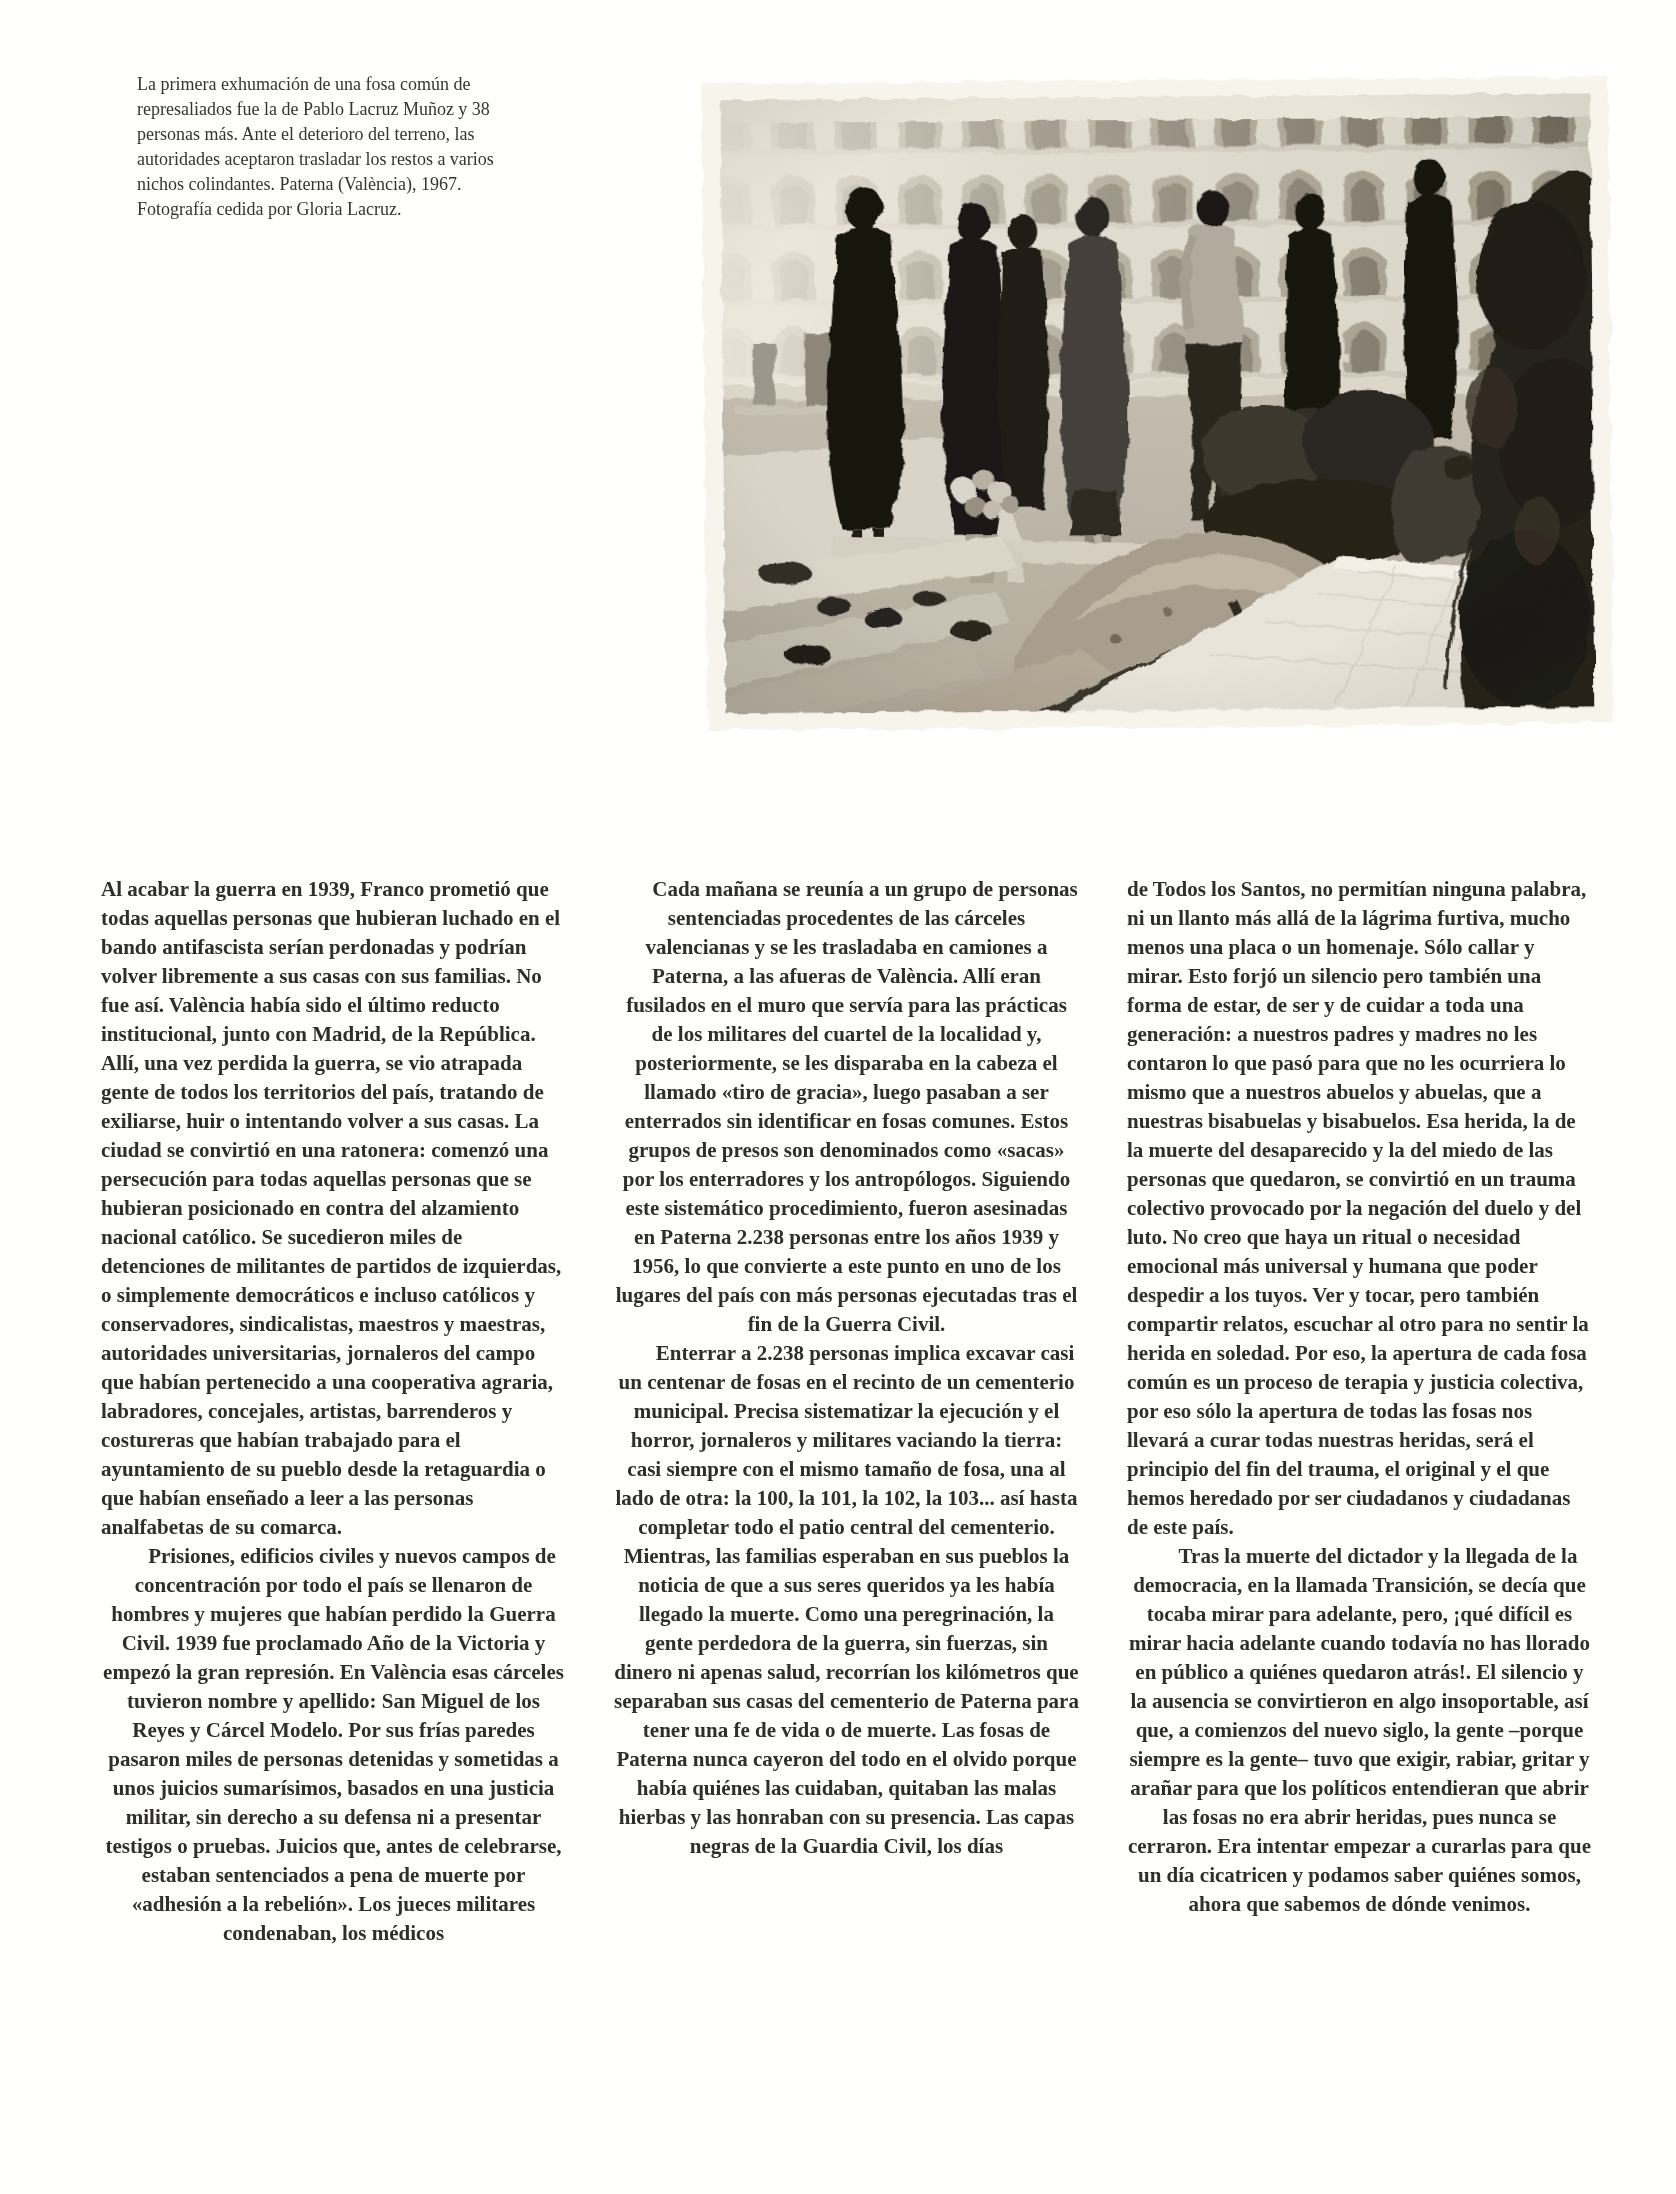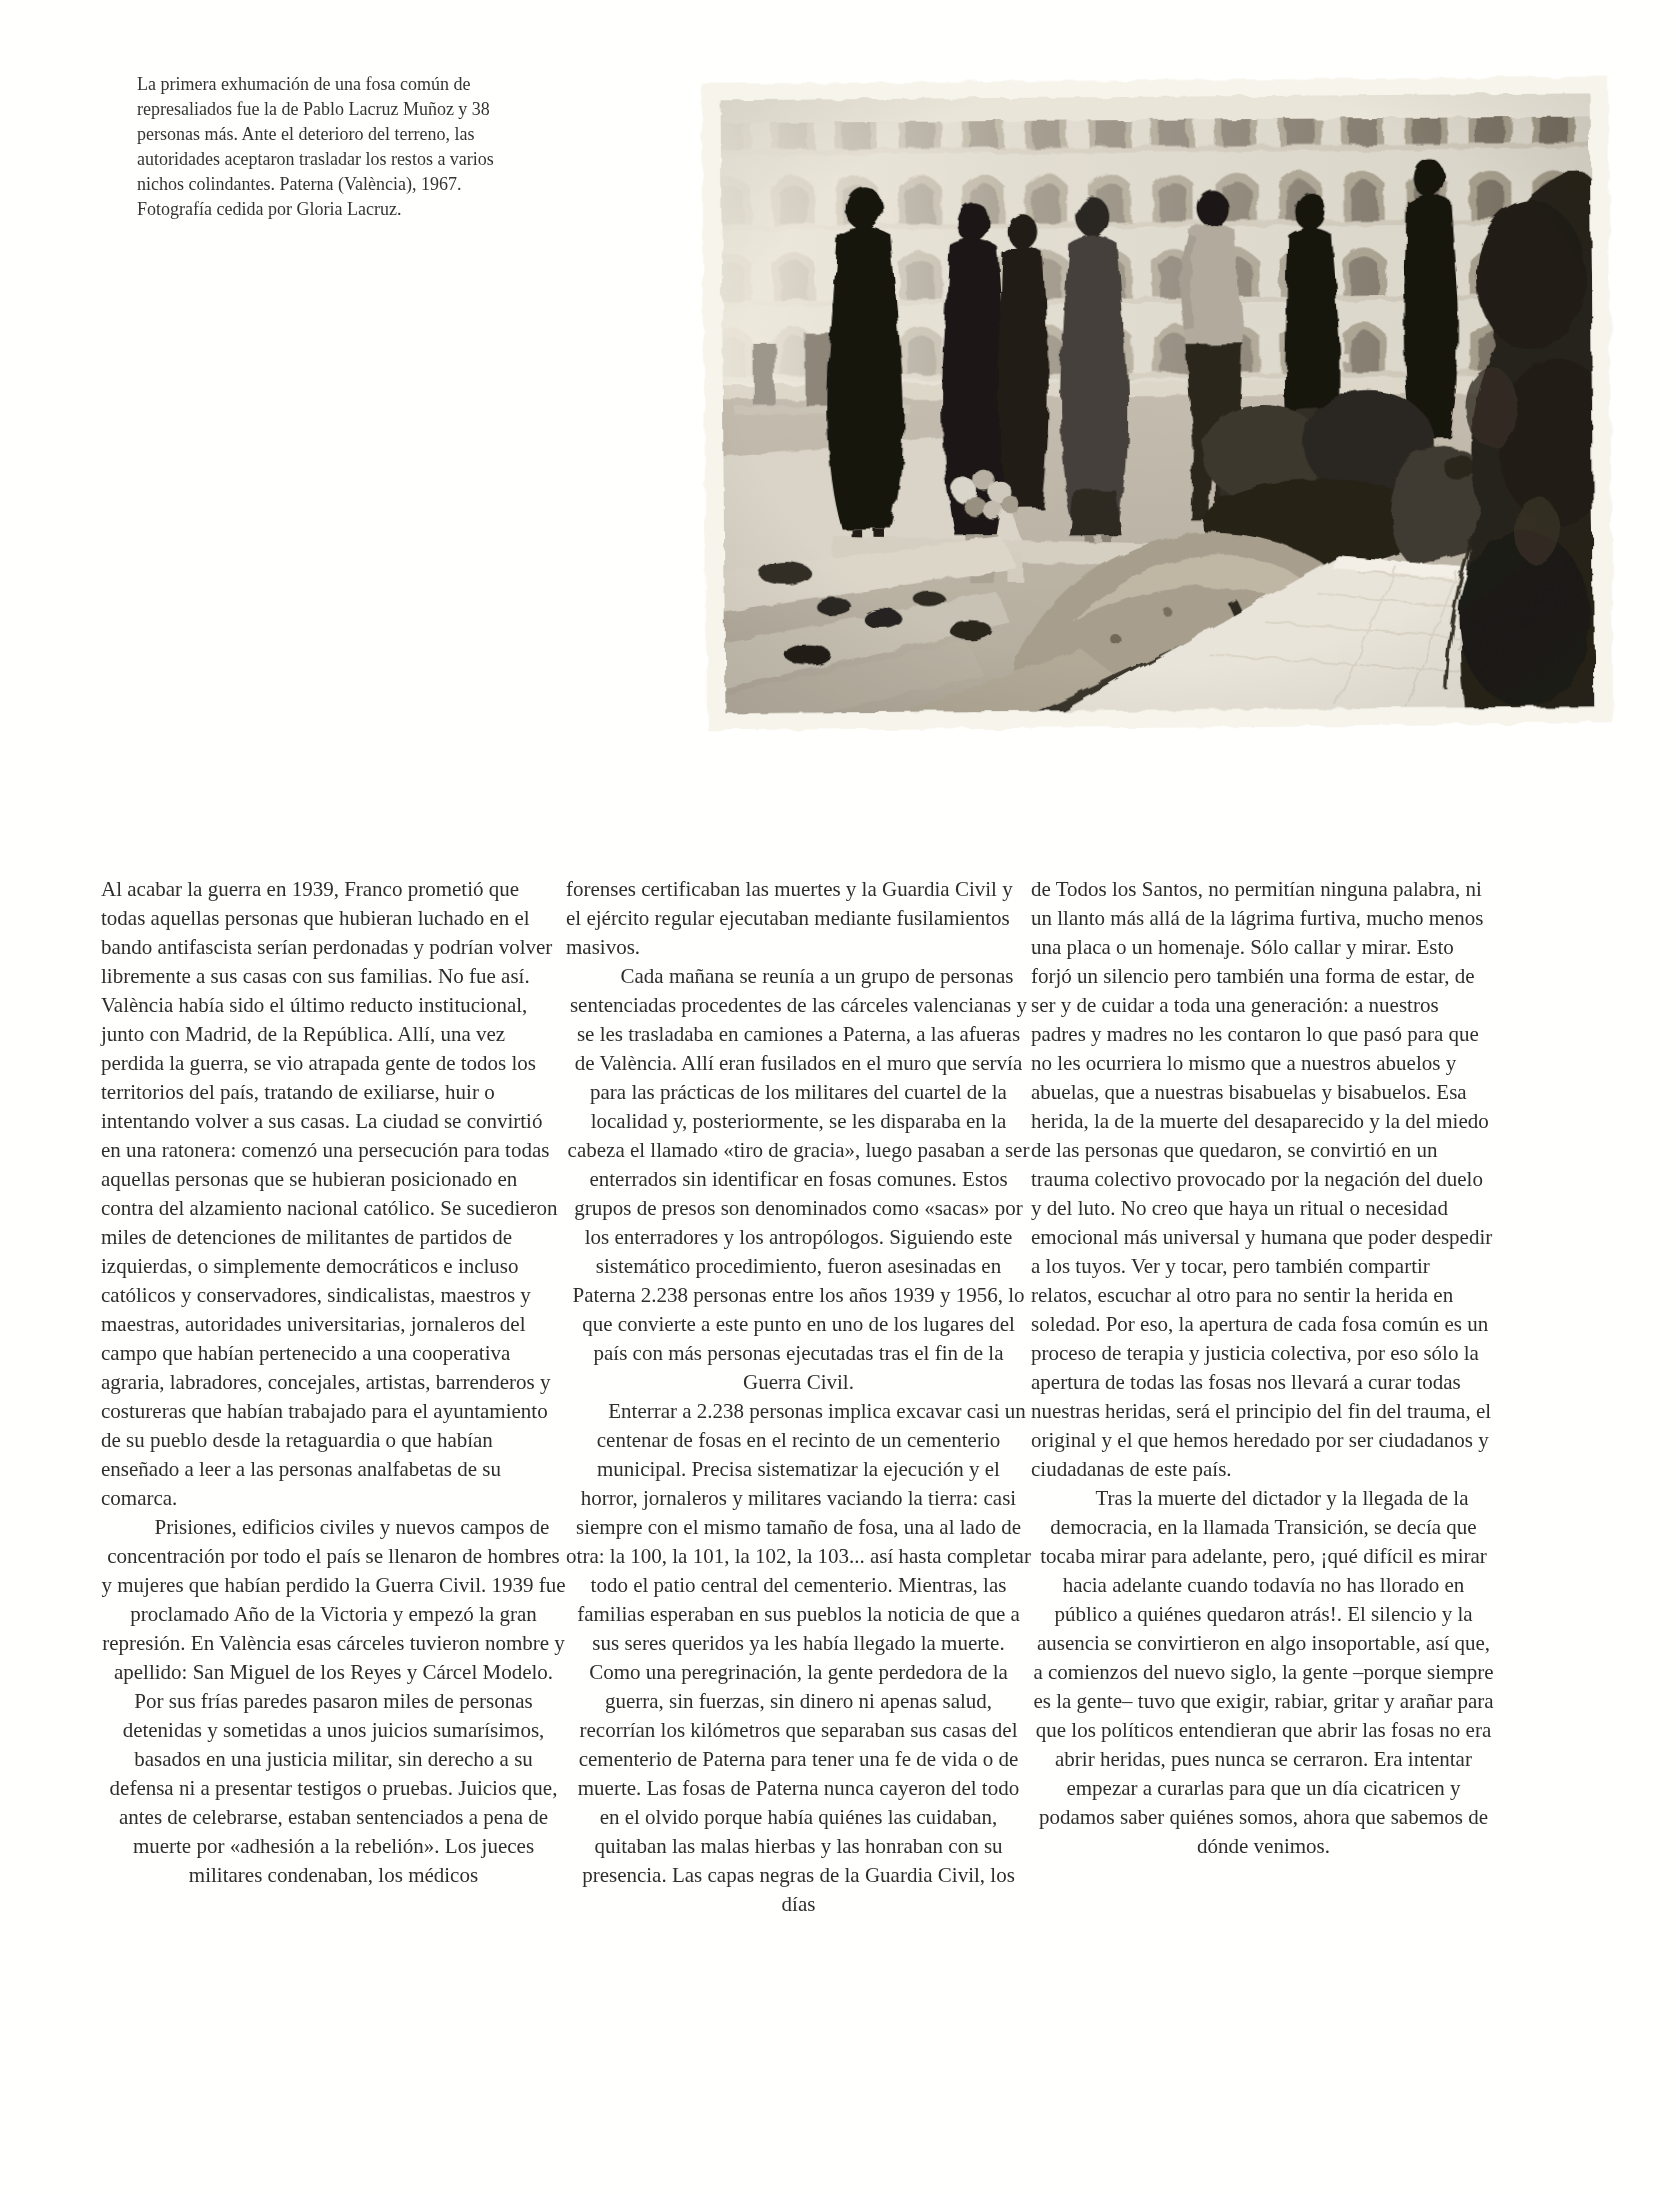--- a/index.html
+++ b/index.html
@@ -22,21 +22,21 @@
   .photo{
     position:absolute;
     left:700px;top:75px;width:915px;height:657px;
     margin:0;
     transform:rotate(-0.45deg);
   }
   .photo svg{width:100%;height:100%;display:block;}
   .columns{
     position:absolute;
     left:101px;top:875px;width:1492px;
-    display:flex;
+    display:flex;gap:48px;font-weight:bold;
   }
   .col{width:465px;flex:0 0 465px;}
   .para{
     margin:0;
     font-size:21px;line-height:29px;
     text-align:left;
     hyphens:none;
     color:#2f2e2a;
   }
   .para.indent{text-indent:37px;text-align:center;}
@@ -221,21 +221,20 @@
       </g>
     </svg>
   </figure>
 
   <main class="columns">
     <div class="col">
         <p class="para">Al acabar la guerra en 1939, Franco prometió que todas aquellas personas que hubieran luchado en el bando antifascista serían perdonadas y podrían volver libremente a sus casas con sus familias. No fue así. València había sido el último reducto institucional, junto con Madrid, de la República. Allí, una vez perdida la guerra, se vio atrapada gente de todos los territorios del país, tratando de exiliarse, huir o intentando volver a sus casas. La ciudad se convirtió en una ratonera: comenzó una persecución para todas aquellas personas que se hubieran posicionado en contra del alzamiento nacional católico. Se sucedieron miles de detenciones de militantes de partidos de izquierdas, o simplemente democráticos e incluso católicos y conservadores, sindicalistas, maestros y maestras, autoridades universitarias, jornaleros del campo que habían pertenecido a una cooperativa agraria, labradores, concejales, artistas, barrenderos y costureras que habían trabajado para el ayuntamiento de su pueblo desde la retaguardia o que habían enseñado a leer a las personas analfabetas de su comarca.</p>
         <p class="para indent">Prisiones, edificios civiles y nuevos campos de concentración por todo el país se llenaron de hombres y mujeres que habían perdido la Guerra Civil. 1939 fue proclamado Año de la Victoria y empezó la gran represión. En València esas cárceles tuvieron nombre y apellido: San Miguel de los Reyes y Cárcel Modelo. Por sus frías paredes pasaron miles de personas detenidas y sometidas a unos juicios sumarísimos, basados en una justicia militar, sin derecho a su defensa ni a presentar testigos o pruebas. Juicios que, antes de celebrarse, estaban sentenciados a pena de muerte por «adhesión a la rebelión». Los jueces militares condenaban, los médicos</p>
       </div>
     <div class="col">
-        <p class="para">forenses certificaban las muertes y la Guardia Civil y el ejército regular ejecutaban mediante fusilamientos masivos.</p>
         <p class="para indent">Cada mañana se reunía a un grupo de personas sentenciadas procedentes de las cárceles valencianas y se les trasladaba en camiones a Paterna, a las afueras de València. Allí eran fusilados en el muro que servía para las prácticas de los militares del cuartel de la localidad y, posteriormente, se les disparaba en la cabeza el llamado «tiro de gracia», luego pasaban a ser enterrados sin identificar en fosas comunes. Estos grupos de presos son denominados como «sacas» por los enterradores y los antropólogos. Siguiendo este sistemático procedimiento, fueron asesinadas en Paterna 2.238 personas entre los años 1939 y 1956, lo que convierte a este punto en uno de los lugares del país con más personas ejecutadas tras el fin de la Guerra Civil.</p>
         <p class="para indent">Enterrar a 2.238 personas implica excavar casi un centenar de fosas en el recinto de un cementerio municipal. Precisa sistematizar la ejecución y el horror, jornaleros y militares vaciando la tierra: casi siempre con el mismo tamaño de fosa, una al lado de otra: la 100, la 101, la 102, la 103... así hasta completar todo el patio central del cementerio. Mientras, las familias esperaban en sus pueblos la noticia de que a sus seres queridos ya les había llegado la muerte. Como una peregrinación, la gente perdedora de la guerra, sin fuerzas, sin dinero ni apenas salud, recorrían los kilómetros que separaban sus casas del cementerio de Paterna para tener una fe de vida o de muerte. Las fosas de Paterna nunca cayeron del todo en el olvido porque había quiénes las cuidaban, quitaban las malas hierbas y las honraban con su presencia. Las capas negras de la Guardia Civil, los días</p>
       </div>
     <div class="col">
         <p class="para">de Todos los Santos, no permitían ninguna palabra, ni un llanto más allá de la lágrima furtiva, mucho menos una placa o un homenaje. Sólo callar y mirar. Esto forjó un silencio pero también una forma de estar, de ser y de cuidar a toda una generación: a nuestros padres y madres no les contaron lo que pasó para que no les ocurriera lo mismo que a nuestros abuelos y abuelas, que a nuestras bisabuelas y bisabuelos. Esa herida, la de la muerte del desaparecido y la del miedo de las personas que quedaron, se convirtió en un trauma colectivo provocado por la negación del duelo y del luto. No creo que haya un ritual o necesidad emocional más universal y humana que poder despedir a los tuyos. Ver y tocar, pero también compartir relatos, escuchar al otro para no sentir la herida en soledad. Por eso, la apertura de cada fosa común es un proceso de terapia y justicia colectiva, por eso sólo la apertura de todas las fosas nos llevará a curar todas nuestras heridas, será el principio del fin del trauma, el original y el que hemos heredado por ser ciudadanos y ciudadanas de este país.</p>
         <p class="para indent">Tras la muerte del dictador y la llegada de la democracia, en la llamada Transición, se decía que tocaba mirar para adelante, pero, ¡qué difícil es mirar hacia adelante cuando todavía no has llorado en público a quiénes quedaron atrás!. El silencio y la ausencia se convirtieron en algo insoportable, así que, a comienzos del nuevo siglo, la gente –porque siempre es la gente– tuvo que exigir, rabiar, gritar y arañar para que los políticos entendieran que abrir las fosas no era abrir heridas, pues nunca se cerraron. Era intentar empezar a curarlas para que un día cicatricen y podamos saber quiénes somos, ahora que sabemos de dónde venimos.</p>
       </div>
   </main>
 
 </div>

